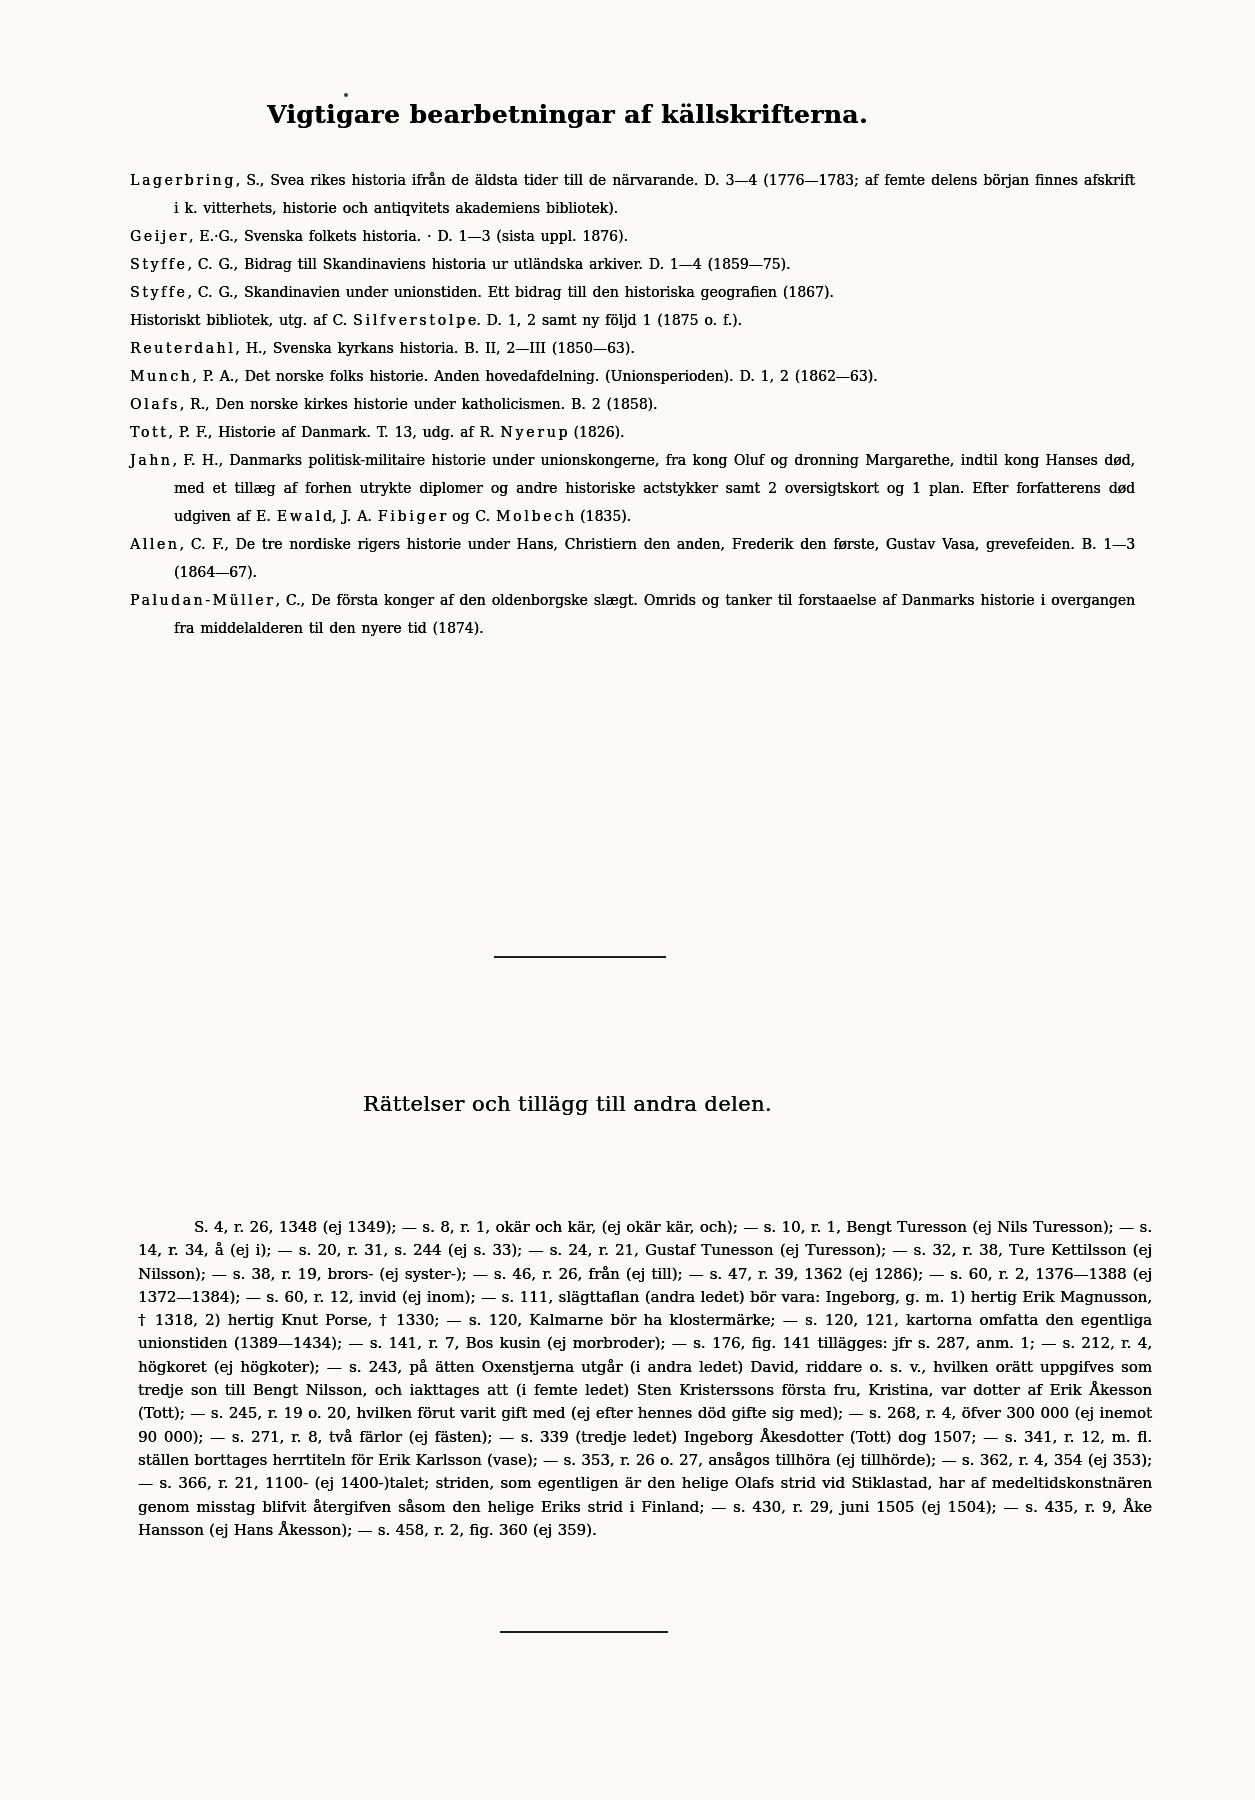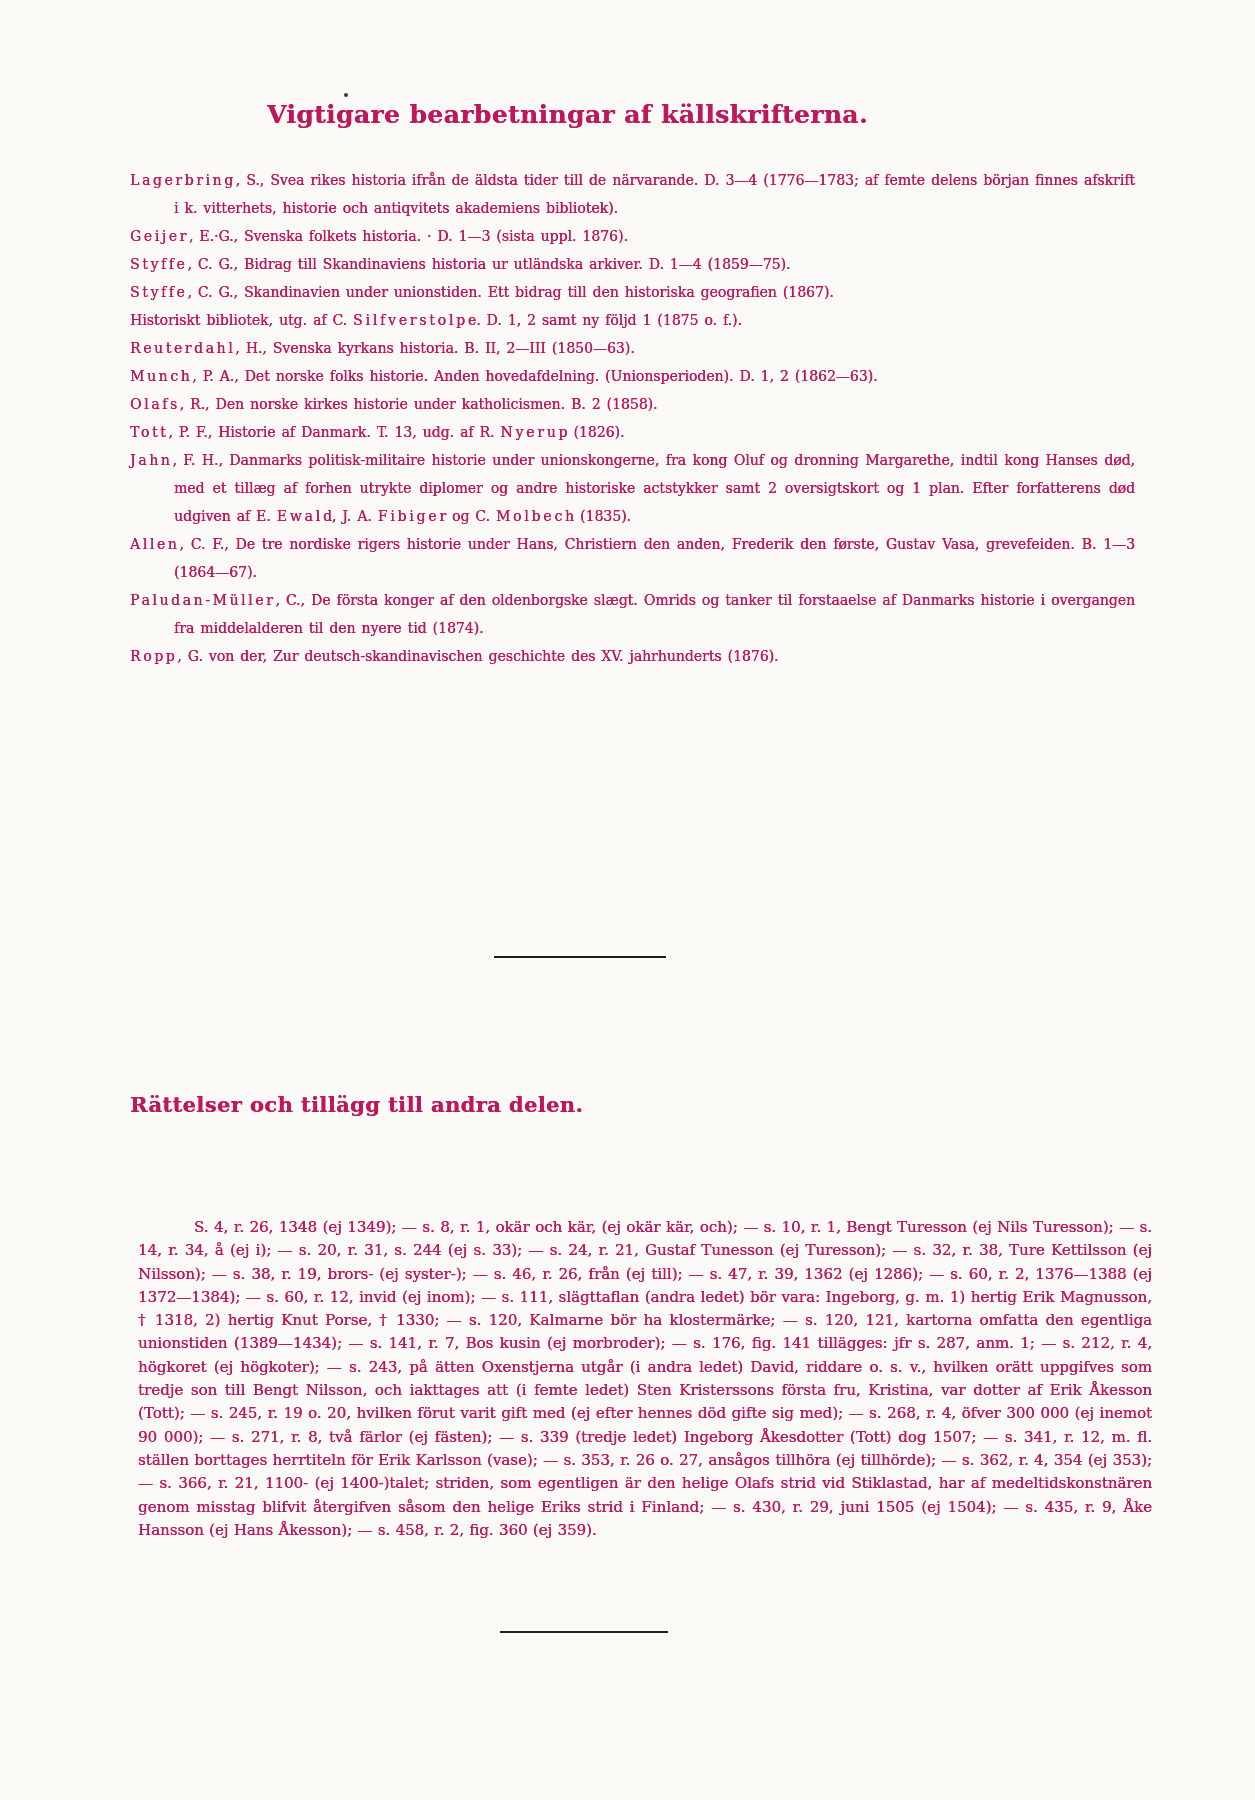--- a/index.html
+++ b/index.html
@@ -1,21 +1,21 @@
 <!DOCTYPE html>
 <html><head>
 <meta charset="utf-8">
 <style>
   html, body { margin: 0; padding: 0; }
   .page {
     position: relative;
     width: 1255px;
     height: 1800px;
     background: #fbfaf7;
-    color: #be185d;
+    color: #000000;
     font-family: "DejaVu Serif", "Liberation Serif", serif;
     overflow: hidden;
     text-shadow: 0.3px 0 0 currentColor;
   }
   .scan-speck {
     position: absolute;
     left: 344px; top: 93px;
     width: 4px; height: 4px;
     background: #3a3a3a;
     border-radius: 50%;
@@ -57,22 +57,23 @@
   }
   .rule-1 { left: 494px; top: 956px; width: 172px; }
   .rule-2 { left: 500px; top: 1631px; width: 168px; }
   .section2-title {
     position: absolute;
     left: 130px; top: 1092px;
     width: 1005px;
     padding-right: 130px;
     box-sizing: border-box;
     margin: 0;
+    text-align: center;
     font-size: 21px;
-    font-weight: bold;
+    font-weight: normal;
     letter-spacing: 0.4px;
   }
   .corrections {
     position: absolute;
     left: 126px; top: 1204px;
     width: 1014px;
     margin: 12px;
     font-size: 15px;
     line-height: 23.3px;
     text-align: justify;
@@ -95,21 +96,20 @@
     <div class="entry"><span class="lead">Styffe</span><span>, C. G., Bidrag till Skandinaviens historia ur utländska arkiver.  D. 1—4 (1859—75).</span></div>
     <div class="entry"><span class="lead">Styffe</span><span>, C. G., Skandinavien under unionstiden.  Ett bidrag till den historiska geografien (1867).</span></div>
     <div class="entry"><span class="lead"></span><span>Historiskt bibliotek, utg. af C. S i l f v e r s t o l p e.  D. 1, 2 samt ny följd 1 (1875 o. f.).</span></div>
     <div class="entry"><span class="lead">Reuterdahl</span><span>, H., Svenska kyrkans historia.  B. II, 2—III (1850—63).</span></div>
     <div class="entry"><span class="lead">Munch</span><span>, P. A., Det norske folks historie.  Anden hovedafdelning.  (Unionsperioden).  D. 1, 2 (1862—63).</span></div>
     <div class="entry"><span class="lead">Olafs</span><span>, R., Den norske kirkes historie under katholicismen.  B. 2 (1858).</span></div>
     <div class="entry"><span class="lead">Tott</span><span>, P. F., Historie af Danmark.  T. 13, udg. af R. N y e r u p (1826).</span></div>
     <div class="entry"><span class="lead">Jahn</span><span>, F. H., Danmarks politisk-militaire historie under unionskongerne, fra kong Oluf og dronning Margarethe, indtil kong Hanses død, med et tillæg af forhen utrykte diplomer og andre historiske actstykker samt 2 oversigtskort og 1 plan.  Efter forfatterens død udgiven af E. E w a l d, J. A. F i b i g e r og C. M o l b e c h (1835).</span></div>
     <div class="entry"><span class="lead">Allen</span><span>, C. F., De tre nordiske rigers historie under Hans, Christiern den anden, Frederik den første, Gustav Vasa, grevefeiden.  B. 1—3 (1864—67).</span></div>
     <div class="entry"><span class="lead">Paludan-Müller</span><span>, C., De första konger af den oldenborgske slægt.  Omrids og tanker til forstaaelse af Danmarks historie i overgangen fra middelalderen til den nyere tid (1874).</span></div>
-    <div class="entry"><span class="lead">Ropp</span><span>, G. von der, Zur deutsch-skandinavischen geschichte des XV. jahrhunderts (1876).</span></div>
   </div>
 
   <hr class="rule rule-1">
 
   <h2 class="section2-title">Rättelser och tillägg till andra delen.</h2>
 
   <p class="corrections">S. 4, r. 26, 1348 (ej 1349); — s. 8, r. 1, okär och kär, (ej okär kär, och); — s. 10, r. 1, Bengt Turesson (ej Nils Turesson); — s. 14, r. 34, å (ej i); — s. 20, r. 31, s. 244 (ej s. 33); — s. 24, r. 21, Gustaf Tunesson (ej Turesson); — s. 32, r. 38, Ture Kettilsson (ej Nilsson); — s. 38, r. 19, brors- (ej syster-); — s. 46, r. 26, från (ej till); — s. 47, r. 39, 1362 (ej 1286); — s. 60, r. 2, 1376—1388 (ej 1372—1384); — s. 60, r. 12, invid (ej inom); — s. 111, slägttaflan (andra ledet) bör vara: Ingeborg, g. m. 1) hertig Erik Magnusson, † 1318, 2) hertig Knut Porse, † 1330; — s. 120, Kalmarne bör ha klostermärke; — s. 120, 121, kartorna omfatta den egentliga unionstiden (1389—1434); — s. 141, r. 7, Bos kusin (ej morbroder); — s. 176, fig. 141 tillägges: jfr s. 287, anm. 1; — s. 212, r. 4, högkoret (ej högkoter); — s. 243, på ätten Oxenstjerna utgår (i andra ledet) David, riddare o. s. v., hvilken orätt uppgifves som tredje son till Bengt Nilsson, och iakttages att (i femte ledet) Sten Kristerssons första fru, Kristina, var dotter af Erik Åkesson (Tott); — s. 245, r. 19 o. 20, hvilken förut varit gift med (ej efter hennes död gifte sig med); — s. 268, r. 4, öfver 300 000 (ej inemot 90 000); — s. 271, r. 8, två färlor (ej fästen); — s. 339 (tredje ledet) Ingeborg Åkesdotter (Tott) dog 1507; — s. 341, r. 12, m. fl. ställen borttages herrtiteln för Erik Karlsson (vase); — s. 353, r. 26 o. 27, ansågos tillhöra (ej tillhörde); — s. 362, r. 4, 354 (ej 353); — s. 366, r. 21, 1100- (ej 1400-)talet; striden, som egentligen är den helige Olafs strid vid Stiklastad, har af medeltidskonstnären genom misstag blifvit återgifven såsom den helige Eriks strid i Finland; — s. 430, r. 29, juni 1505 (ej 1504); — s. 435, r. 9, Åke Hansson (ej Hans Åkesson); — s. 458, r. 2, fig. 360 (ej 359).</p>
 
   <hr class="rule rule-2">
 

